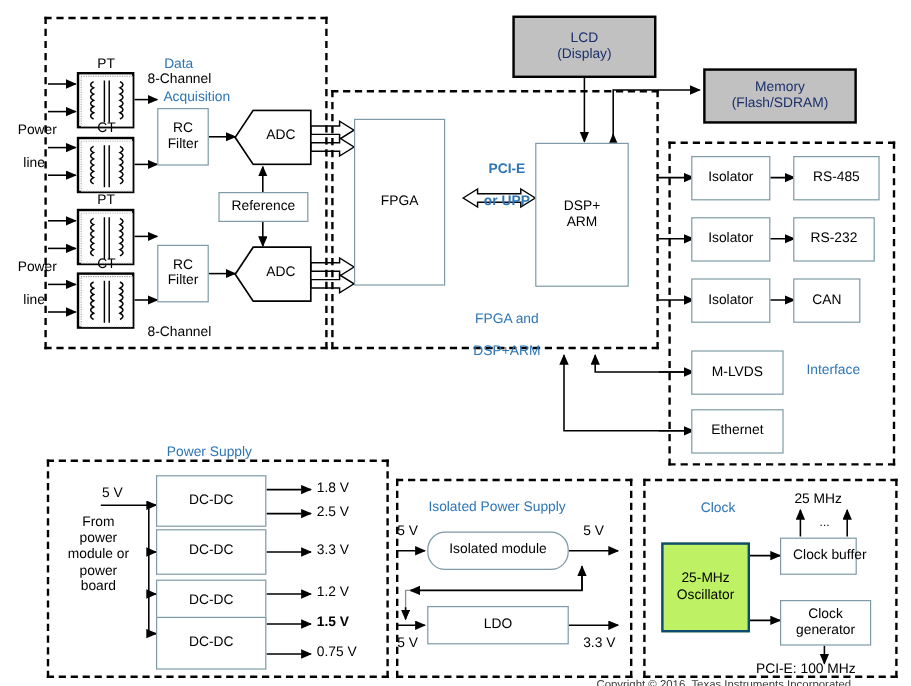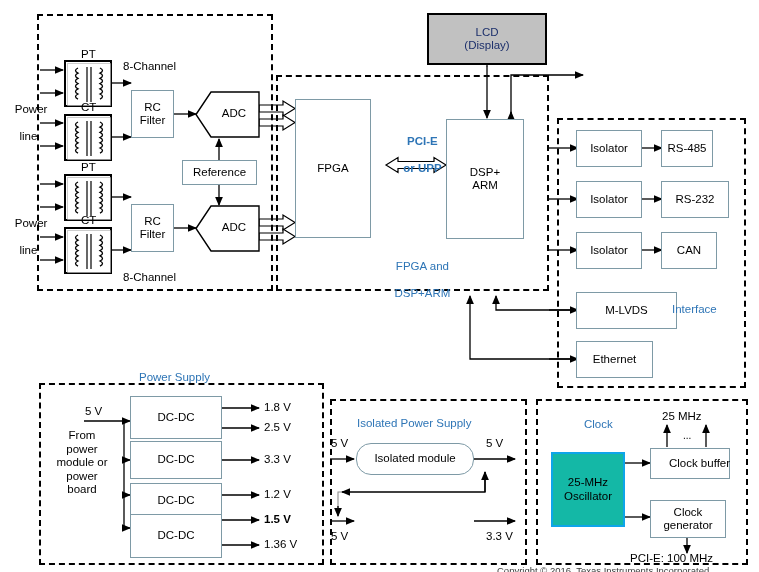--- a/index.html
+++ b/index.html
@@ -16,21 +16,21 @@
   .blue{color:#2E75B6;}
   .small{font-size:10px;}
 
   
   .box{position:absolute;box-sizing:border-box;background:#ffffff;
        border:1.6px solid #7e9aa6;display:flex;align-items:center;
        justify-content:center;text-align:center;font-size:11.5px;
        line-height:13.5px;color:#000;font-family:"Liberation Sans",sans-serif;
        white-space:pre;}
   .box.gray{background:#c1c1c1;border:2px solid #000;}
-  .box.blackline{border:2px solid #0ea5e9;background:#14b8a6;text-align:center;}
+  .box.blackline{border:2px solid #0c4a6e;background:#bef264;text-align:center;}
 
   
   .dash{position:absolute;box-sizing:border-box;border:2.6px dashed #000;background:transparent;}
 
   
   .xfmr{position:absolute;box-sizing:border-box;border:2px solid #000;background:#fff;}
 </style>
 </head>
 <body>
 
@@ -161,20 +161,24 @@
     </g>
   </svg>
 
   <div class="dash" style="left:37px;top:14px;width:236px;height:277px;"></div>
   <div class="dash" style="left:276px;top:75px;width:273px;height:216px;"></div>
   <div class="dash" style="left:557px;top:118px;width:189px;height:270px;"></div>
   <div class="dash" style="left:39px;top:383px;width:285px;height:182px;"></div>
   <div class="dash" style="left:330px;top:399px;width:197px;height:166px;"></div>
   <div class="dash" style="left:536px;top:399px;width:212px;height:166px;"></div>
 
+  <div class="tc blue" style="left:124px;top:34px;width:80px;text-align:left;">
+    <span>Data</span><br>
+    <span>Acquisition</span>
+  </div>
   <div class="t" style="left:123px;top:60px;">8-Channel</div>
   <div class="t" style="left:123px;top:271px;">8-Channel</div>
 
   <div class="tc" style="left:2px;top:89px;width:40px;">
     <span>Power</span><br>
     <span>line</span>
   </div>
   <div class="tc" style="left:2px;top:203px;width:40px;">
     <span>Power</span><br>
     <span>line</span>
@@ -240,46 +244,48 @@
       <path d="M1,23.5 L16,1 L64,1 L64,46 L16,46 z" fill="#fff" stroke="#000" stroke-width="1.4"></path>
     </svg>
     <div style="position:absolute;left:18px;top:16px;width:42px;text-align:center;font-size:11.5px;">ADC</div>
   </div>
 
   <div class="box gray" style="left:427px;top:13px;width:120px;height:52px;color:#1c2f6b;">LCD
 (Display)</div>
 
   <div class="box" style="left:182px;top:160px;width:75px;height:25px;">Reference</div>
 
+  <div class="box gray" style="left:586px;top:57px;width:128px;height:46px;color:#1c2f6b;">Memory
+(Flash/SDRAM)</div>
 
   <div class="box" style="left:295px;top:99px;width:76px;height:139px;">FPGA</div>
 
   <div class="box" style="left:446px;top:119px;width:78px;height:120px;">DSP+
 ARM</div>
 
   <div class="tc blue" style="left:381px;top:121px;width:70px;font-weight:bold;">
     <span>PCI-E</span><br>
     <span>or UPP</span>
   </div>
 
   <div class="tc blue" style="left:368px;top:246px;width:96px;">
     <span>FPGA and</span><br>
     <span>DSP+ARM</span>
   </div>
 
   <div class="box" style="left:576px;top:130px;width:66px;height:37px;">Isolator</div>
-  <div class="box" style="left:661px;top:130px;width:52px;height:37px;">RS-485</div>
+  <div class="box" style="left:661px;top:130px;width:72px;height:37px;">RS-485</div>
 
   <div class="box" style="left:576px;top:181px;width:66px;height:37px;">Isolator</div>
   <div class="box" style="left:661px;top:181px;width:68px;height:37px;">RS-232</div>
 
   <div class="box" style="left:576px;top:232px;width:66px;height:37px;">Isolator</div>
   <div class="box" style="left:661px;top:232px;width:56px;height:37px;">CAN</div>
 
-  <div class="box" style="left:576px;top:292px;width:101px;height:37px;">M-LVDS</div>
+  <div class="box" style="left:576px;top:292px;width:77px;height:37px;">M-LVDS</div>
   <div class="box" style="left:576px;top:341px;width:77px;height:37px;">Ethernet</div>
 
   <div class="t blue" style="left:672px;top:303px;">Interface</div>
 
   <div class="t blue" style="left:139px;top:371px;">Power Supply</div>
 
   <div class="t" style="left:85px;top:405px;">5 V</div>
 
   <div class="tc" style="left:44px;top:429px;width:76px;">From
 power
@@ -290,37 +296,38 @@
   <div class="box" style="left:130px;top:396px;width:92px;height:43px;">DC-DC</div>
   <div class="box" style="left:130px;top:441px;width:92px;height:38px;">DC-DC</div>
   <div class="box" style="left:130px;top:483px;width:92px;height:36px;">DC-DC</div>
   <div class="box" style="left:130px;top:514px;width:92px;height:44px;">DC-DC</div>
 
   <div class="t" style="left:264px;top:401px;">1.8 V</div>
   <div class="t" style="left:264px;top:421px;">2.5 V</div>
   <div class="t" style="left:264px;top:453px;">3.3 V</div>
   <div class="t" style="left:264px;top:488px;">1.2 V</div>
   <div class="t" style="left:264px;top:513px;font-weight:bold;">1.5 V</div>
-  <div class="t" style="left:264px;top:538px;">1.36 V</div>
+  <div class="t" style="left:264px;top:538px;">0.75 V</div>
 
   <div class="t blue" style="left:357px;top:417px;">Isolated Power Supply</div>
 
   <div class="t" style="left:331px;top:437px;">5 V</div>
   <div class="t" style="left:486px;top:437px;">5 V</div>
   <div class="box" style="left:356px;top:443px;width:118px;height:32px;border-radius:15px;">Isolated module</div>
 
   <div class="t" style="left:331px;top:530px;">5 V</div>
   <div class="t" style="left:486px;top:530px;">3.3 V</div>
+  <div class="box" style="left:356px;top:505px;width:118px;height:32px;">LDO</div>
 
   <div class="t blue" style="left:584px;top:418px;">Clock</div>
 
   <div class="box gray blackline" style="left:551px;top:452px;width:74px;height:75px;">25-MHz
 Oscillator</div>
 
-  <div class="box" style="left:650px;top:448px;width:80px;height:31px;padding-left:19px;">Clock buffer</div>
+  <div class="box" style="left:650px;top:448px;width:64px;height:31px;padding-left:19px;">Clock buffer</div>
   <div class="t" style="left:662px;top:410px;">25 MHz</div>
   <div class="t small" style="left:683px;top:429px;">...</div>
 
   <div class="box" style="left:650px;top:500px;width:76px;height:38px;">Clock
 generator</div>
   <div class="t" style="left:630px;top:552px;">PCI-E: 100 MHz</div>
 
   <div class="t small" style="left:497px;top:564px;color:#3a3a3a;font-size:9.5px;">Copyright © 2016, Texas Instruments Incorporated</div>
 
 </div>

